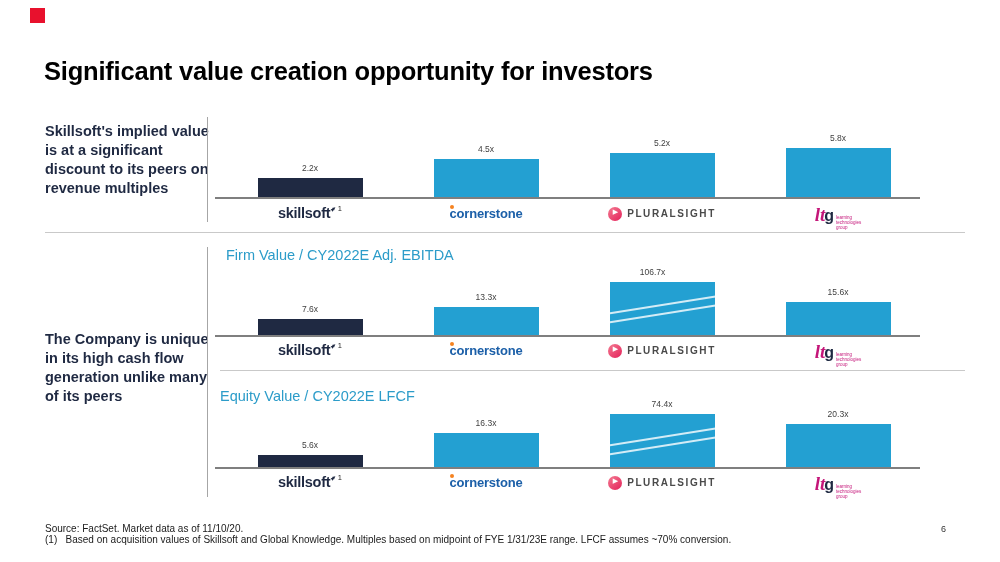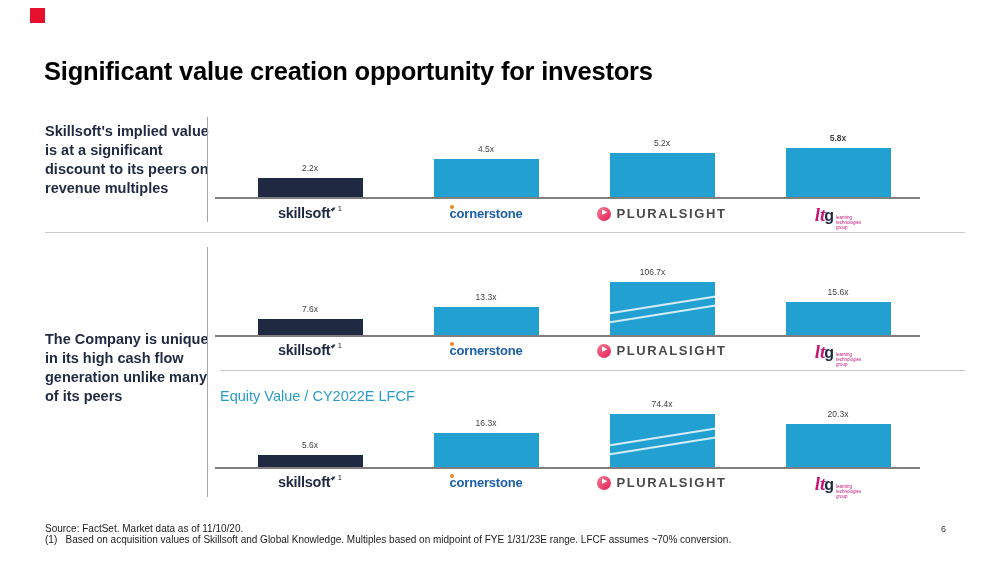--- a/index.html
+++ b/index.html
@@ -45,21 +45,21 @@
 
   .logo-slot{position:absolute;width:170px;text-align:center;top:2px;white-space:nowrap;}
   .sk-text{font-weight:bold;font-size:14.5px;color:#1F2942;letter-spacing:-0.3px;}
   .sk-arrows{display:inline-block;font-size:6.5px;color:#1F2942;transform:rotate(-40deg);letter-spacing:-1.5px;vertical-align:7px;margin-left:1px;}
   .sk-sup{font-size:7.5px;color:#1f1f1f;vertical-align:7px;margin-left:3px;}
   .cs-text{position:relative;font-weight:bold;font-size:13px;color:#1B5FA8;letter-spacing:-0.2px;}
   .cs-text::before{content:"";position:absolute;left:0.5px;top:-1.5px;width:4px;height:4px;border-radius:50%;background:#F58220;}
   .ps-badge{display:inline-block;width:14px;height:14px;border-radius:50%;
     background:linear-gradient(140deg,#f2728c 10%,#e62e62 85%);vertical-align:middle;margin-right:5px;position:relative;}
   .ps-play{position:absolute;left:4.5px;top:1.5px;font-size:7px;color:#fff;}
-  .ps-text{font-size:13px;letter-spacing:1.6px;color:#4a4a4a;font-weight:bold;vertical-align:middle;}
+  .ps-text{font-size:10px;letter-spacing:1.6px;color:#4a4a4a;font-weight:bold;vertical-align:middle;}
   .ltg-lt{font-family:"Liberation Serif","DejaVu Serif",serif;font-style:italic;font-weight:bold;font-size:19px;color:#C41679;}
   .ltg-g{font-weight:bold;font-size:16px;color:#1F2942;margin-left:-1px;}
   .ltg-sub{display:inline-flex;flex-direction:column;text-align:left;font-size:4.5px;line-height:1.15;color:#C41679;margin-left:2px;vertical-align:2px;}
 
   .footer-line{position:absolute;left:45px;font-size:10px;color:#1a1a1a;white-space:pre;}
   .source{top:523px;}
   .footnote{top:534px;}
   .page-number{position:absolute;left:941px;top:524px;font-size:9px;color:#333;}
 </style>
 </head>
@@ -79,35 +79,36 @@
 
   <div class="chart chart1">
     <div class="plot">
         <div class="bar" style="left: 42.5px; width: 105px; height: 18.7px; background: rgb(31, 41, 66);"></div>
         <div class="bar-label" style="left: 42.5px; width: 105px; bottom: 23.7px;">2.2x</div>
         <div class="bar" style="left: 218.5px; width: 105px; height: 38.25px; background: rgb(35, 160, 210);"></div>
         <div class="bar-label" style="left: 218.5px; width: 105px; bottom: 43.25px;">4.5x</div>
         <div class="bar" style="left: 394.5px; width: 105px; height: 44.2px; background: rgb(35, 160, 210);"></div>
         <div class="bar-label" style="left: 394.5px; width: 105px; bottom: 49.2px;">5.2x</div>
         <div class="bar" style="left: 570.5px; width: 105px; height: 49.3px; background: rgb(35, 160, 210);"></div>
-        <div class="bar-label" style="left: 570.5px; width: 105px; bottom: 54.3px; font-weight: bold;">5.8x</div>
+        <div class="bar-label" style="left: 570.5px; width: 105px; bottom: 54.3px;">5.8x</div>
       </div>
     <div class="logos">
         <div class="logo-slot" style="left: 10px;"><span class="sk-text">skillsoft</span><span class="sk-arrows">▸▸</span><sup class="sk-sup">1</sup></div>
         <div class="logo-slot" style="left: 186px;"><span class="cs-text">cornerstone</span></div>
         <div class="logo-slot" style="left: 362px;"><span class="ps-badge"><span class="ps-play">▶</span></span><span class="ps-text">PLURALSIGHT</span></div>
         <div class="logo-slot" style="left: 538px;"><span class="ltg-lt">lt</span><span class="ltg-g">g</span><span class="ltg-sub">
             <span>learning</span>
             <span>technologies</span>
             <span>group</span>
           </span></div>
       </div>
   </div>
 
   <div class="chart chart2">
+    <div class="chart-title">Firm Value / CY2022E Adj. EBITDA</div>
     <div class="plot">
         <div class="bar" style="left: 42.5px; width: 105px; height: 15.96px; background: rgb(31, 41, 66);"></div>
         <div class="bar-label" style="left: 42.5px; width: 105px; bottom: 20.96px;">7.6x</div>
         <div class="bar" style="left: 218.5px; width: 105px; height: 27.93px; background: rgb(35, 160, 210);"></div>
         <div class="bar-label" style="left: 218.5px; width: 105px; bottom: 32.93px;">13.3x</div>
         <div class="bar bar--truncated" style="left: 394.5px; width: 105px; height: 53px; background: rgb(35, 160, 210);"></div>
         <div class="bar-label" style="left: 385px; width: 105px; bottom: 58px;">106.7x</div>
         <div class="bar" style="left: 570.5px; width: 105px; height: 32.76px; background: rgb(35, 160, 210);"></div>
         <div class="bar-label" style="left: 570.5px; width: 105px; bottom: 37.76px;">15.6x</div>
       </div>

